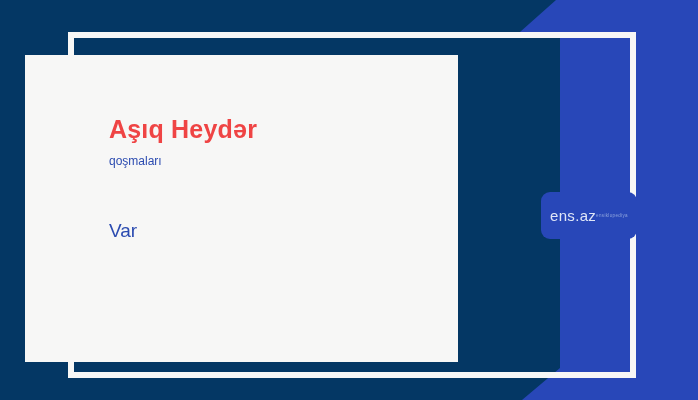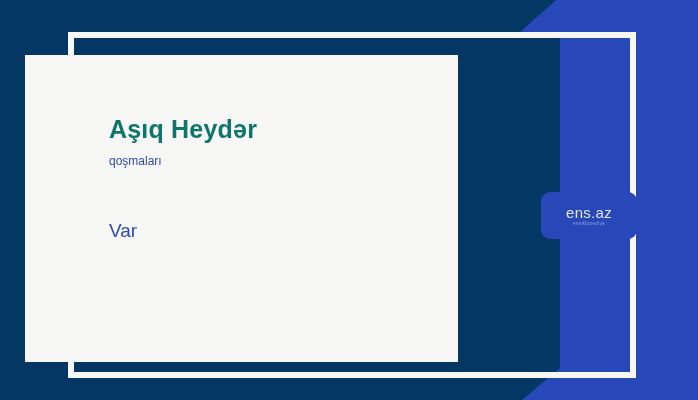--- a/index.html
+++ b/index.html
@@ -52,21 +52,21 @@
   }
 
   .card-inner {
     position: absolute;
     left: 84px;
     top: 60px;
     right: 20px;
   }
 
   .title {
-    color: #0f766e;
+    color: #ef4444;
     font-size: 25px;
     font-weight: bold;
     line-height: 1.15;
     letter-spacing: 0.2px;
     margin: 0;
     white-space: nowrap;
   }
 
   .subtitle {
     color: #2b4bb0;
@@ -89,21 +89,20 @@
   
   .logo-badge {
     position: absolute;
     left: 541px;
     top: 192px;
     width: 96px;
     height: 47px;
     background: #2847b8;
     border-radius: 9px;
     display: flex;
-    flex-direction: column;
     align-items: center;
     justify-content: center;
     overflow: hidden;
   }
   .logo-main {
     color: #dfe6f7;
     font-size: 15px;
     font-weight: normal;
     letter-spacing: 0.3px;
     line-height: 1;

